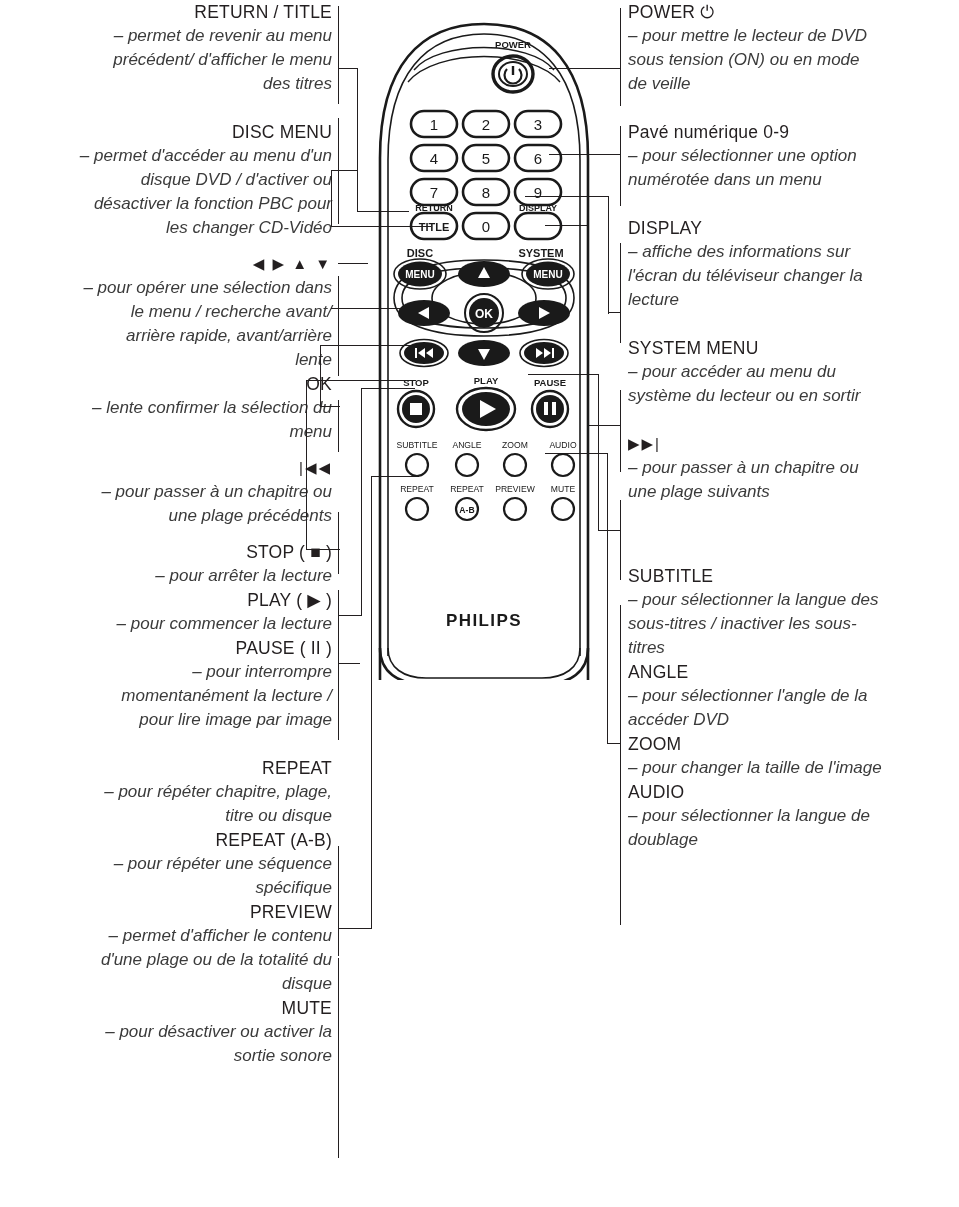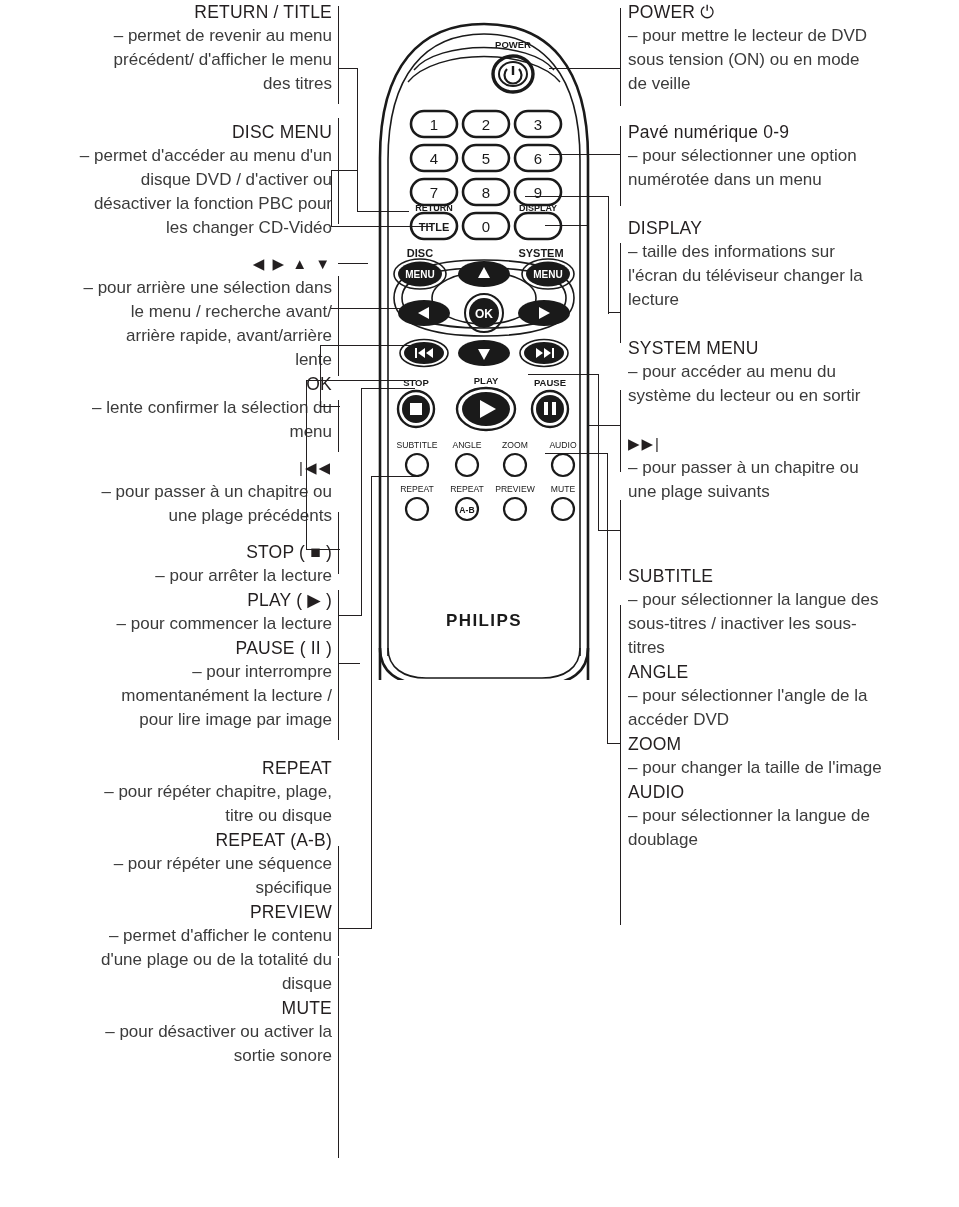--- a/index.html
+++ b/index.html
@@ -26,20 +26,21 @@
     line-height:24px;
     letter-spacing:0.2px;
     color:#231f20;
     white-space:nowrap;
   }
   .bd{
     font-size:17px;
     line-height:24px;
     color:#3b3b3b;
     font-weight:400;
+    font-style:italic;
   }
   .col-right .bd{padding-left:13px;text-indent:-13px;}
   .glyph{font-size:15px;letter-spacing:2px;}
 
   .spacer{height:24px;}
   .spacer-h{height:12px;}
 
   
   .ln{position:absolute;background:#231f20;}
   .lnv{width:1.4px;}
@@ -70,21 +71,21 @@
       <div class="bd">– permet d'accéder au menu d'un</div>
       <div class="bd">disque DVD / d'activer ou</div>
       <div class="bd">désactiver la fonction PBC pour</div>
       <div class="bd">les changer CD-Vidéo</div>
     </div>
 
     <div class="spacer-h"></div>
 
     <div class="blk">
       <div class="hd glyph">◀ ▶ ▲ ▼</div>
-      <div class="bd">– pour arrière une sélection dans</div>
+      <div class="bd">– pour opérer une sélection dans</div>
       <div class="bd">le menu / recherche avant/</div>
       <div class="bd">arrière rapide, avant/arrière</div>
       <div class="bd">lente</div>
     </div>
 
     <div class="blk">
       <div class="hd">OK</div>
       <div class="bd">– lente confirmer la sélection du</div>
       <div class="bd">menu</div>
     </div>
@@ -159,21 +160,21 @@
     <div class="blk">
       <div class="hd">Pavé numérique  0-9</div>
       <div class="bd">– pour sélectionner une option</div>
       <div class="bd">numérotée dans un menu</div>
     </div>
 
     <div class="spacer"></div>
 
     <div class="blk">
       <div class="hd">DISPLAY</div>
-      <div class="bd">– taille des informations sur</div>
+      <div class="bd">– affiche des informations sur</div>
       <div class="bd">l'écran du téléviseur changer la</div>
       <div class="bd">lecture</div>
     </div>
 
     <div class="spacer"></div>
 
     <div class="blk">
       <div class="hd">SYSTEM MENU</div>
       <div class="bd">– pour accéder au menu du</div>
       <div class="bd">système du lecteur ou en sortir</div>

